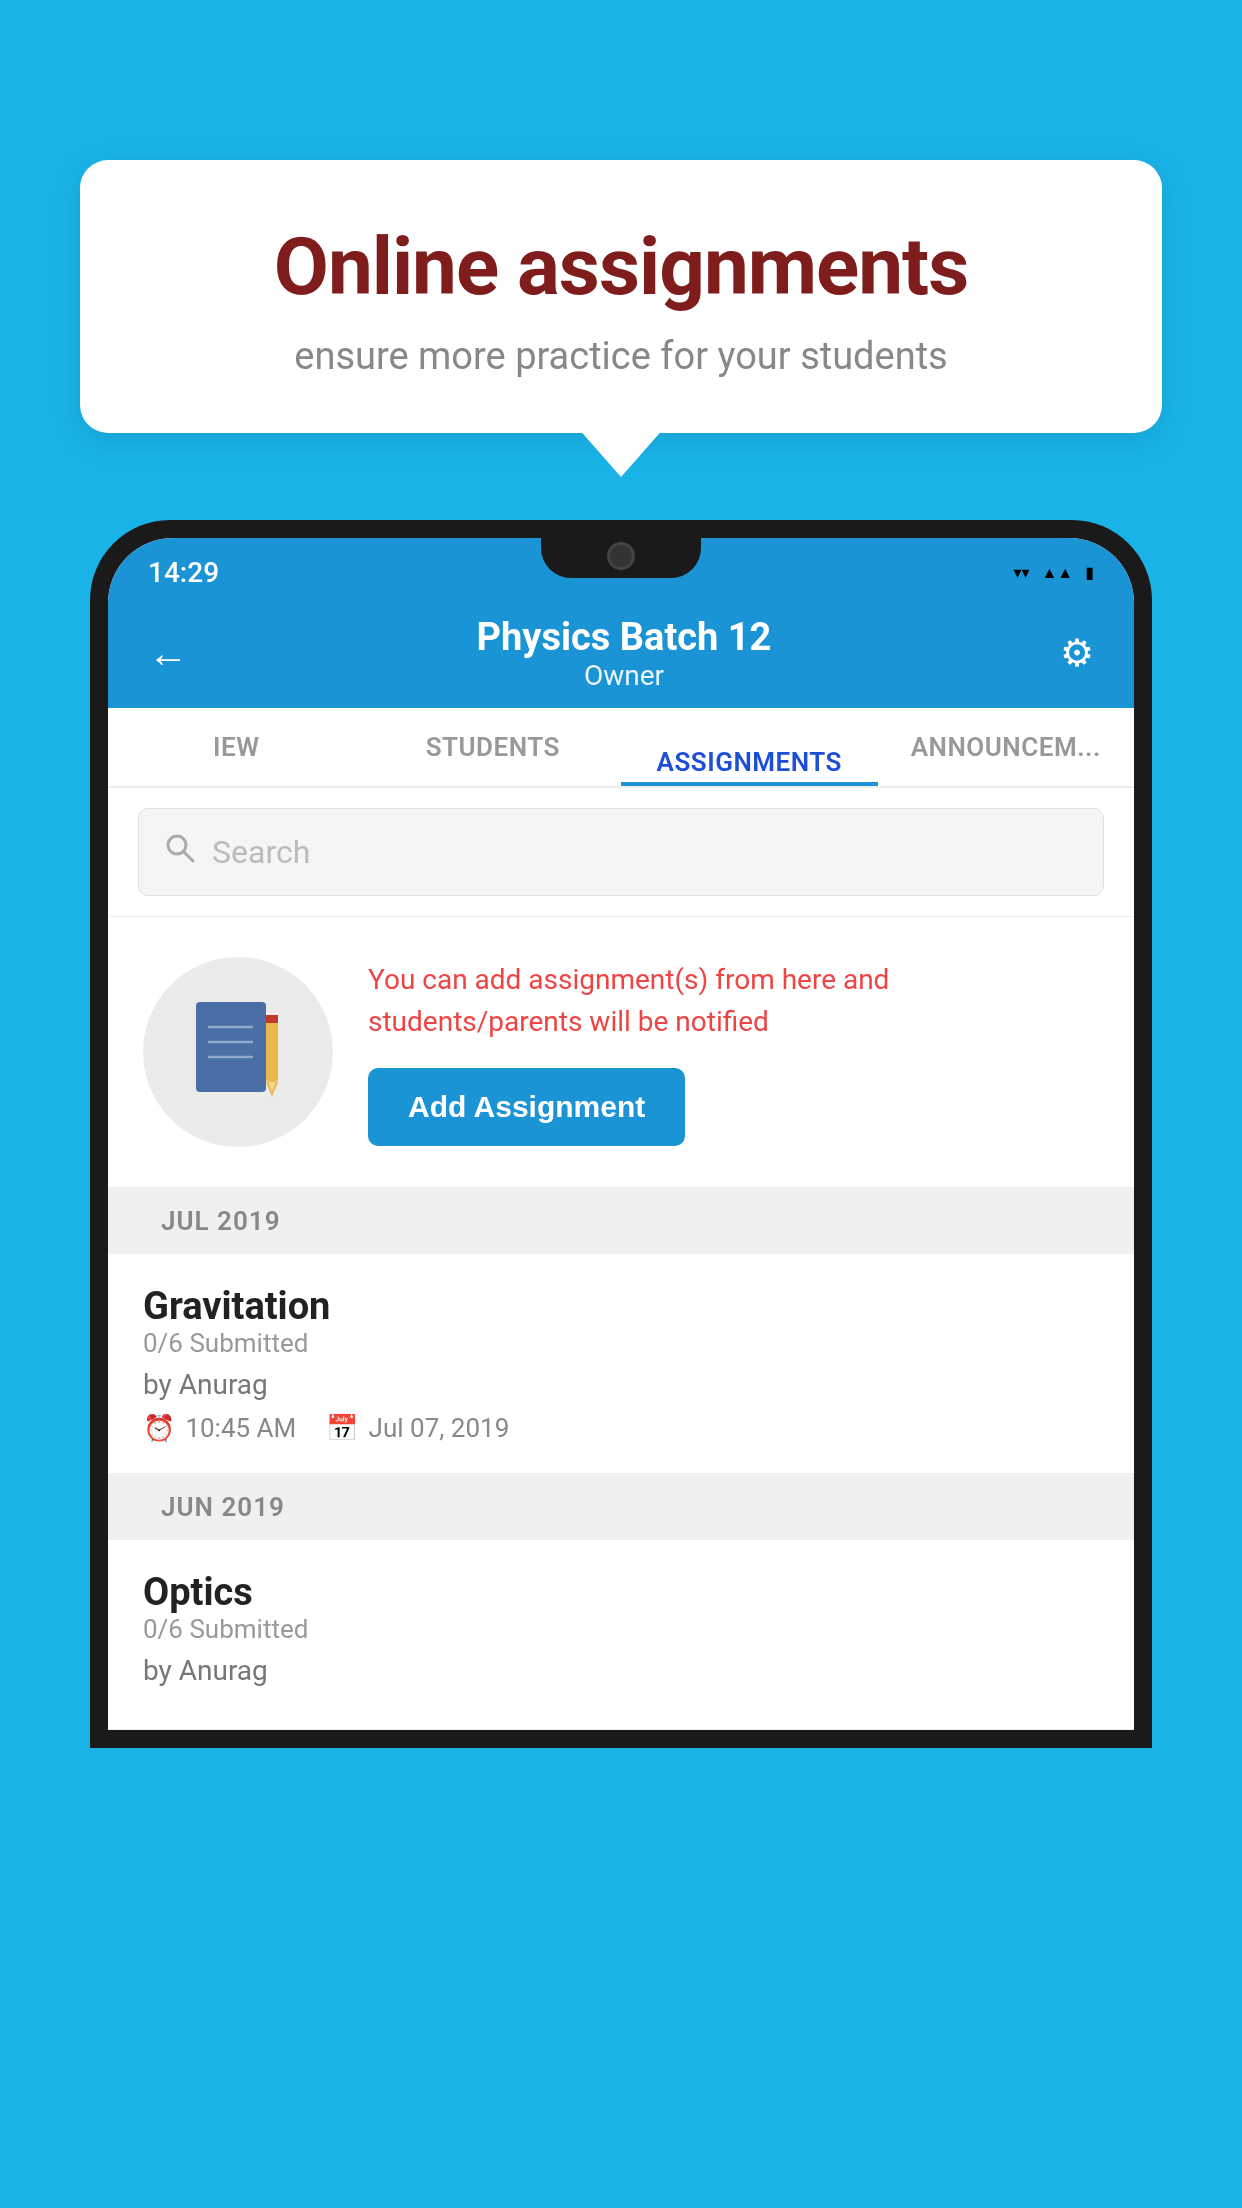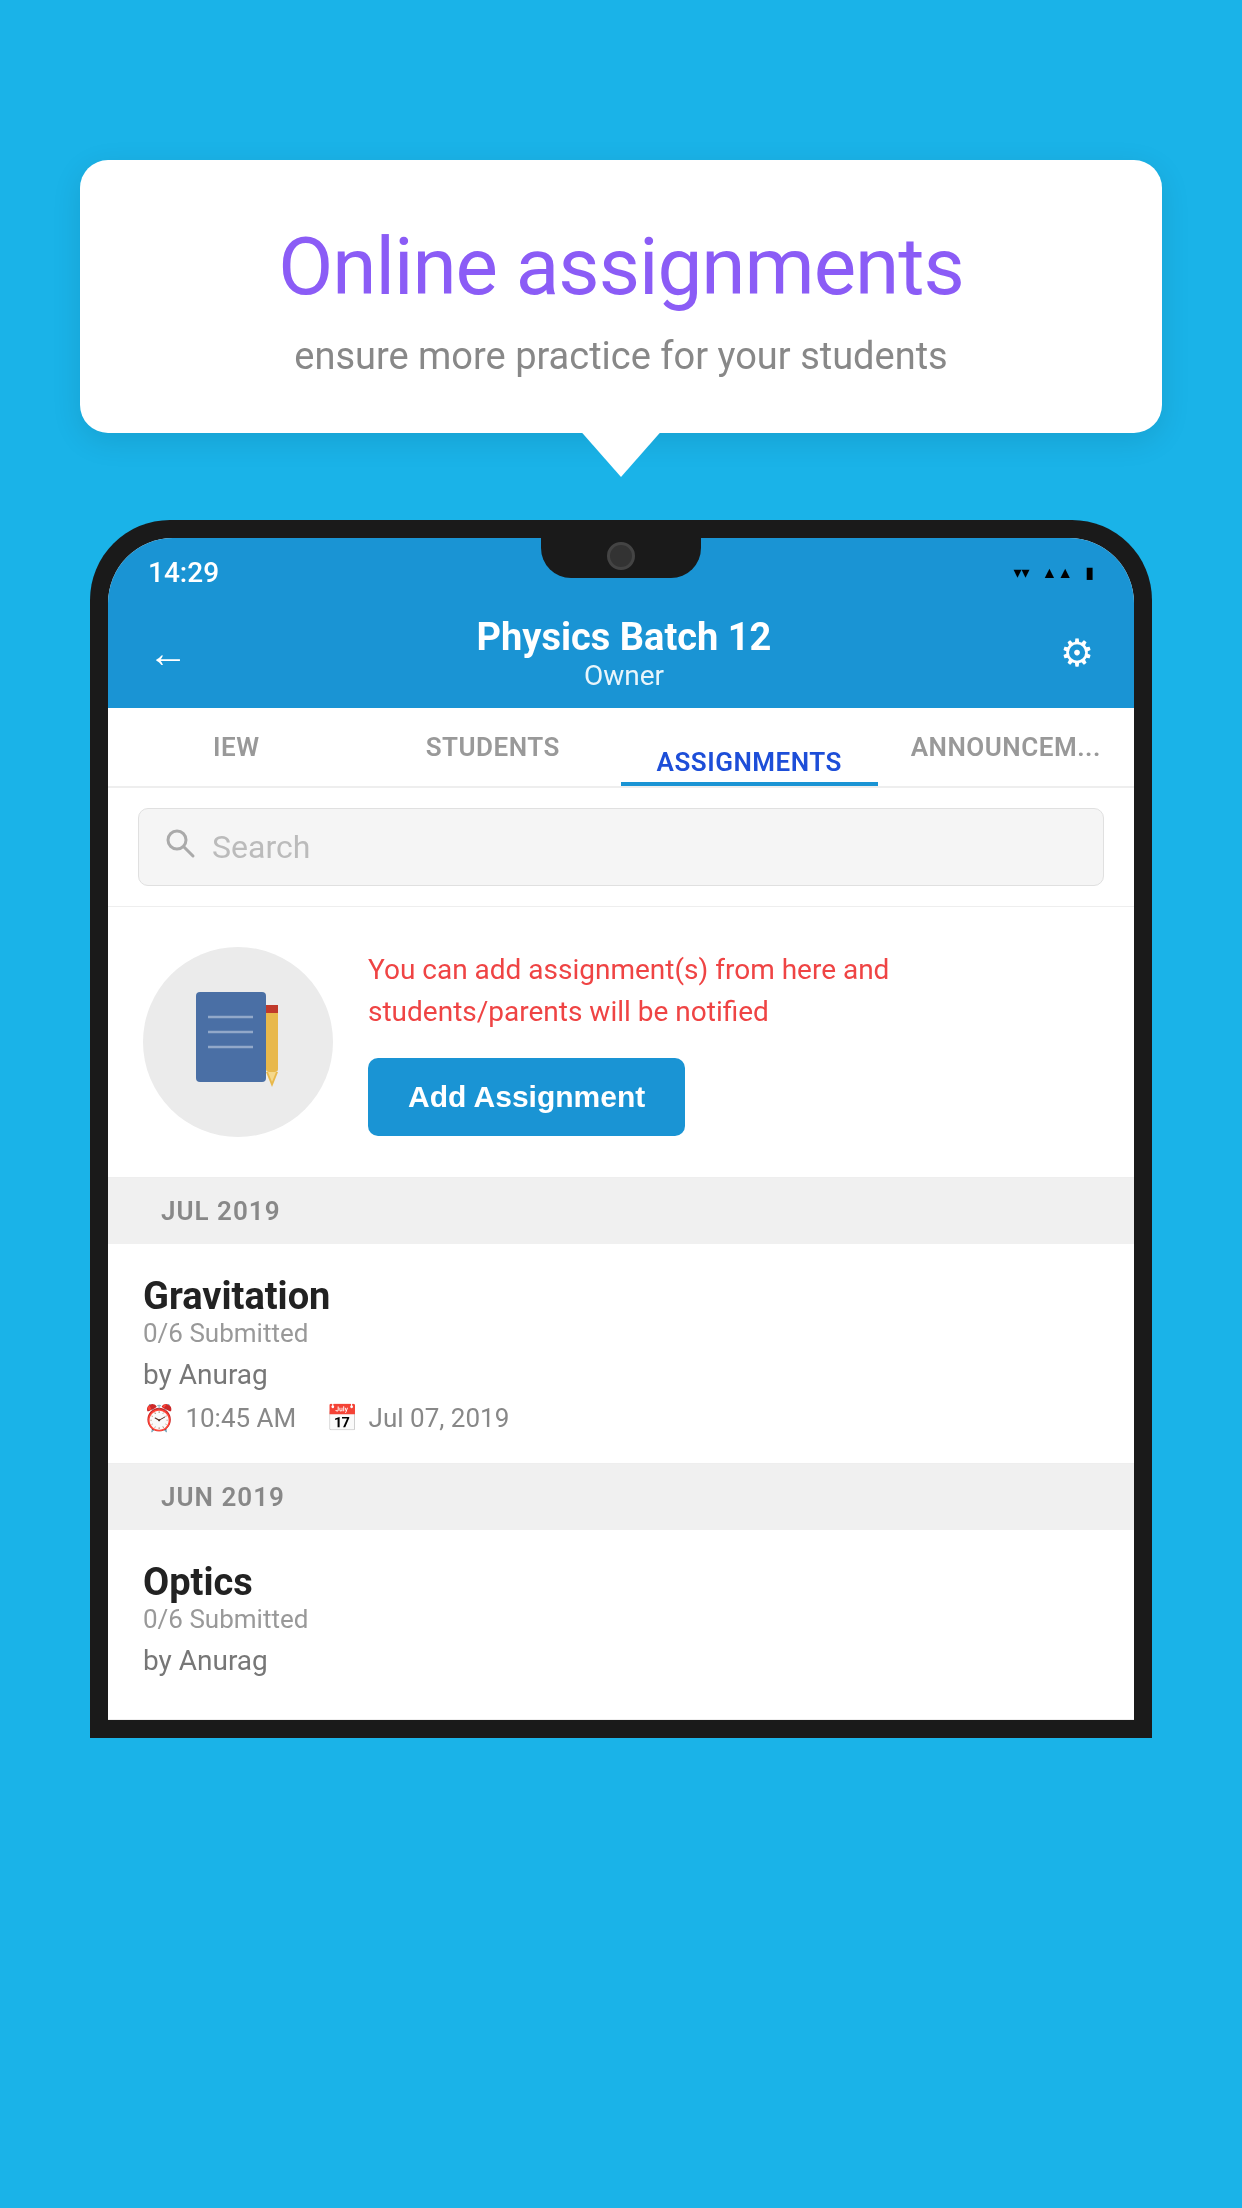--- a/index.html
+++ b/index.html
@@ -32,23 +32,23 @@
       left: 50%;
       transform: translateX(-50%);
       width: 0;
       height: 0;
       border-left: 44px solid transparent;
       border-right: 44px solid transparent;
       border-top: 50px solid white;
     }
 
     .tooltip-title {
-      color: #8b5cf6;
+      color: #7f1d1d;
       font-size: 80px;
-      font-weight: 400;
+      font-weight: 700;
       text-align: center;
       margin-bottom: 20px;
       letter-spacing: -1px;
     }
 
     .tooltip-subtitle {
       color: #888;
       font-size: 38px;
       font-weight: 400;
       text-align: center;
@@ -204,21 +204,21 @@
     .search-container {
       background: white;
       padding: 20px 30px;
       border-bottom: 1px solid #eee;
     }
 
     .search-bar {
       background: #f5f5f5;
       border: 1px solid #e0e0e0;
       border-radius: 10px;
-      height: 78px;
+      height: 88px;
       display: flex;
       align-items: center;
       padding: 0 25px;
       gap: 16px;
     }
 
     .search-icon-svg {
       color: #aaa;
       font-size: 32px;
     }

